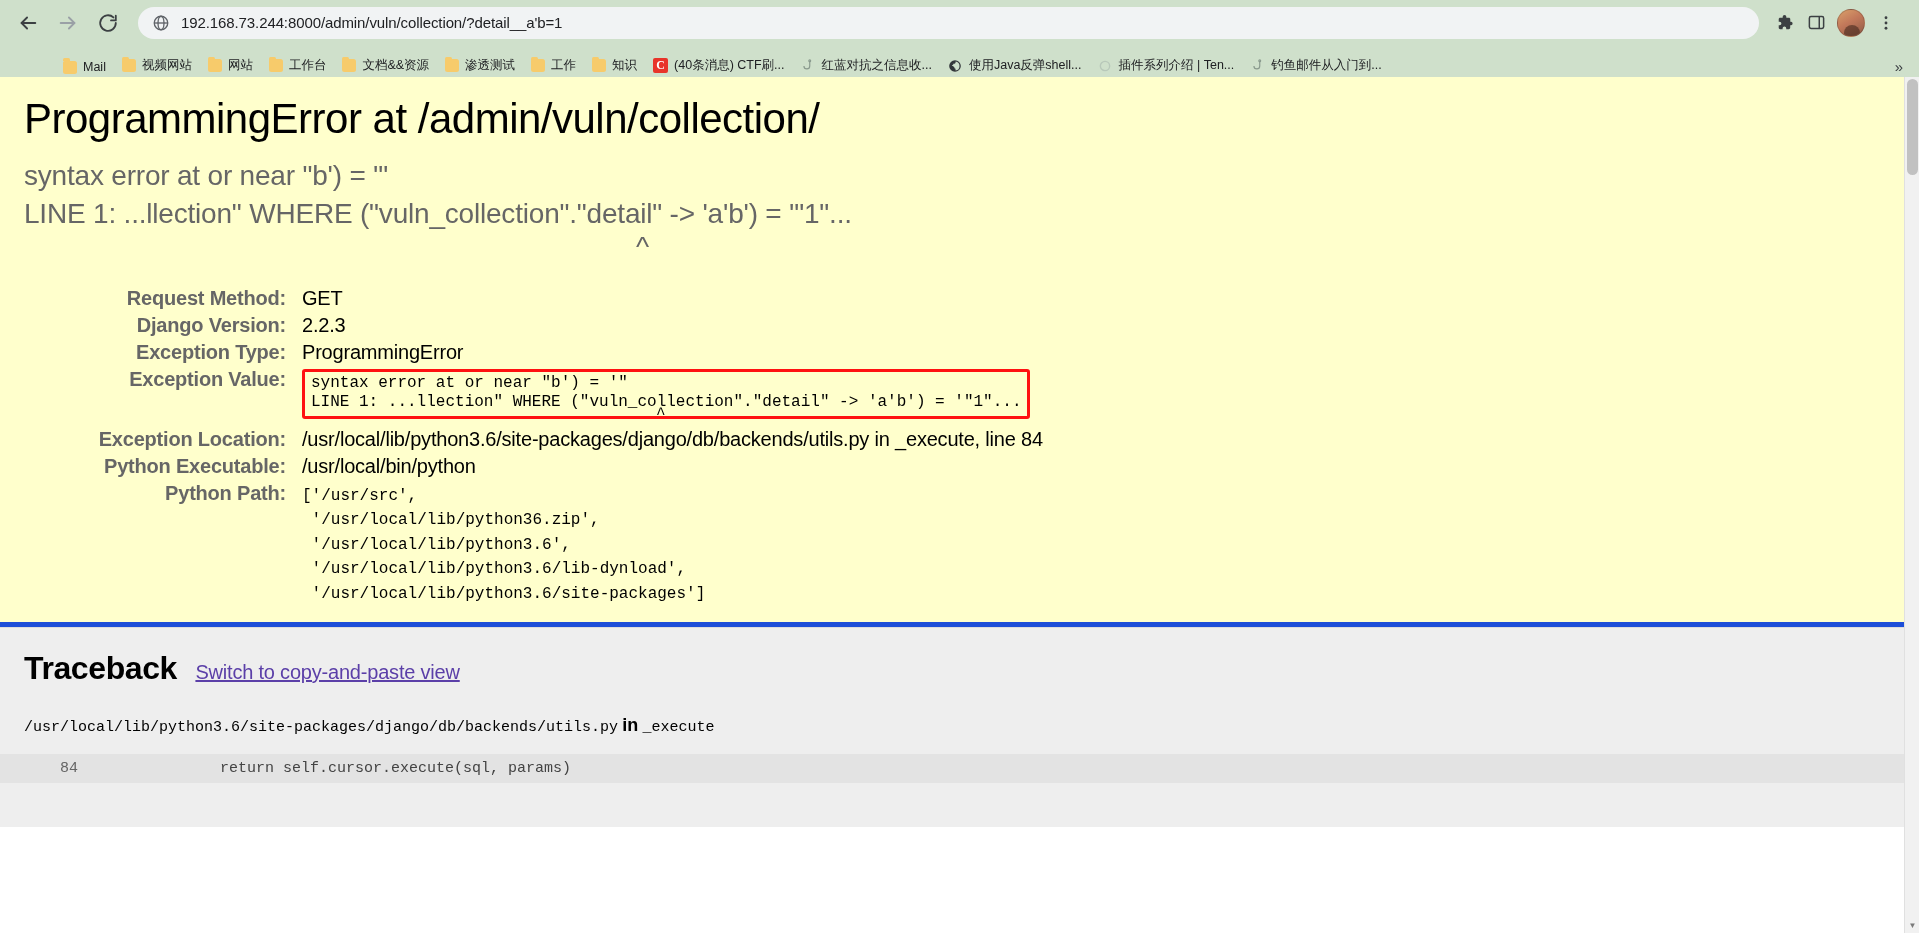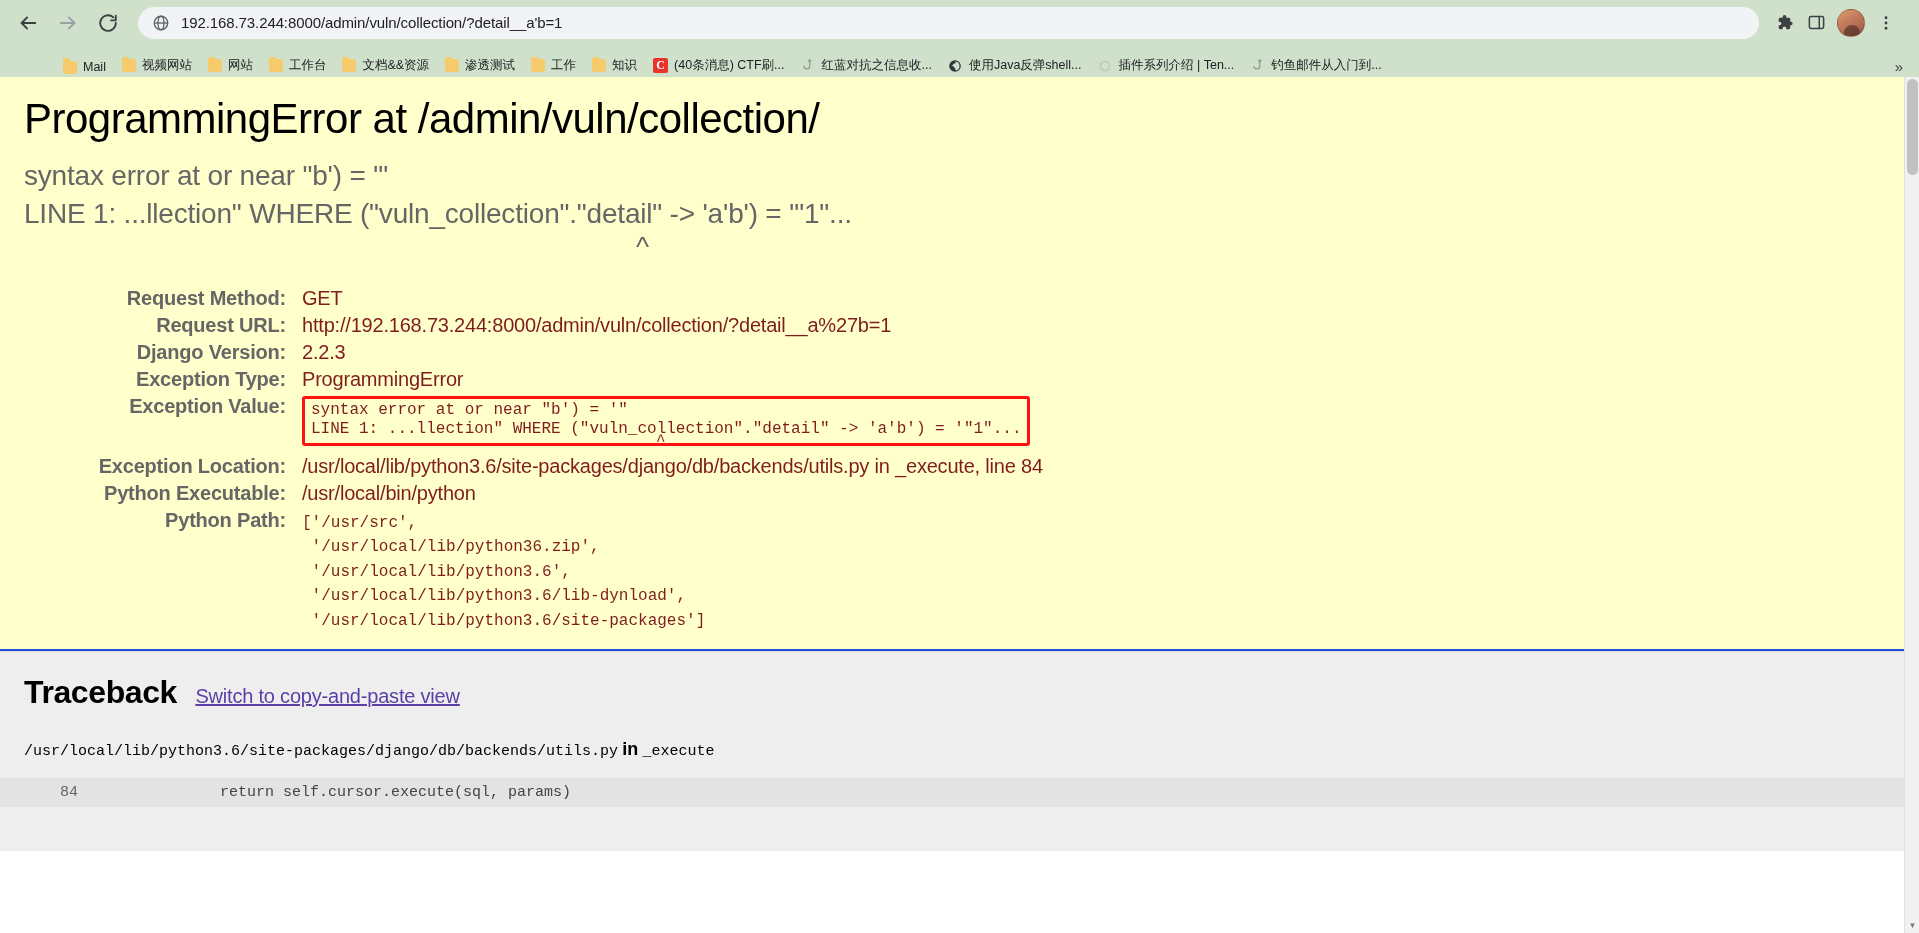--- a/index.html
+++ b/index.html
@@ -151,21 +151,21 @@
   }
   #page-scroll {
     position:absolute; left:0; top:0;
     width: 1904px;
     height: 856px;
     overflow: hidden;
   }
   .django-head {
     background: #ffc;
     padding: 18px 0 16px 0;
-    border-bottom: 2px solid #1d4ed8;
+    border-bottom: 5px solid #1d4ed8;
     color: #000;
     font-family: "Liberation Sans", sans-serif;
   }
   .django-head h1 {
     margin: 0 0 0 24px;
     font-weight: normal;
     font-size: 42px;
     letter-spacing: -0.5px;
     line-height: 1.15;
   }
@@ -195,21 +195,21 @@
     font-weight: bold;
     padding: 2px 10px 2px 0;
     width: 296px;
     white-space: nowrap;
     letter-spacing: -0.2px;
   }
   table.meta td {
     text-align: left;
     vertical-align: top;
     padding: 2px 0 2px 6px;
-    color: #7f1d1d;
+    color: #000000;
     letter-spacing: -0.2px;
   }
   td.code-cell, .mono {
     font-family: "Liberation Mono", monospace;
     font-size: 16px;
     line-height: 1.22;
     white-space: pre;
     letter-spacing: 0px;
   }
   .exc-value-box {
@@ -441,24 +441,20 @@
         <span class="caret-line">^</span>
       </h2>
 
       <table class="meta">
         <tbody id="meta-body">
             <tr>
               <th>Request Method:</th>
               <td>GET</td>
             </tr>
             <tr>
-              <th>Request URL:</th>
-              <td>http://192.168.73.244:8000/admin/vuln/collection/?detail__a%27b=1</td>
-            </tr>
-            <tr>
               <th>Django Version:</th>
               <td>2.2.3</td>
             </tr>
             <tr>
               <th>Exception Type:</th>
               <td>ProgrammingError</td>
             </tr>
             <tr>
               <th>Exception Value:</th>
               <td><span class="exc-value-box mono"><span>syntax error at or near "b') = '"</span>

